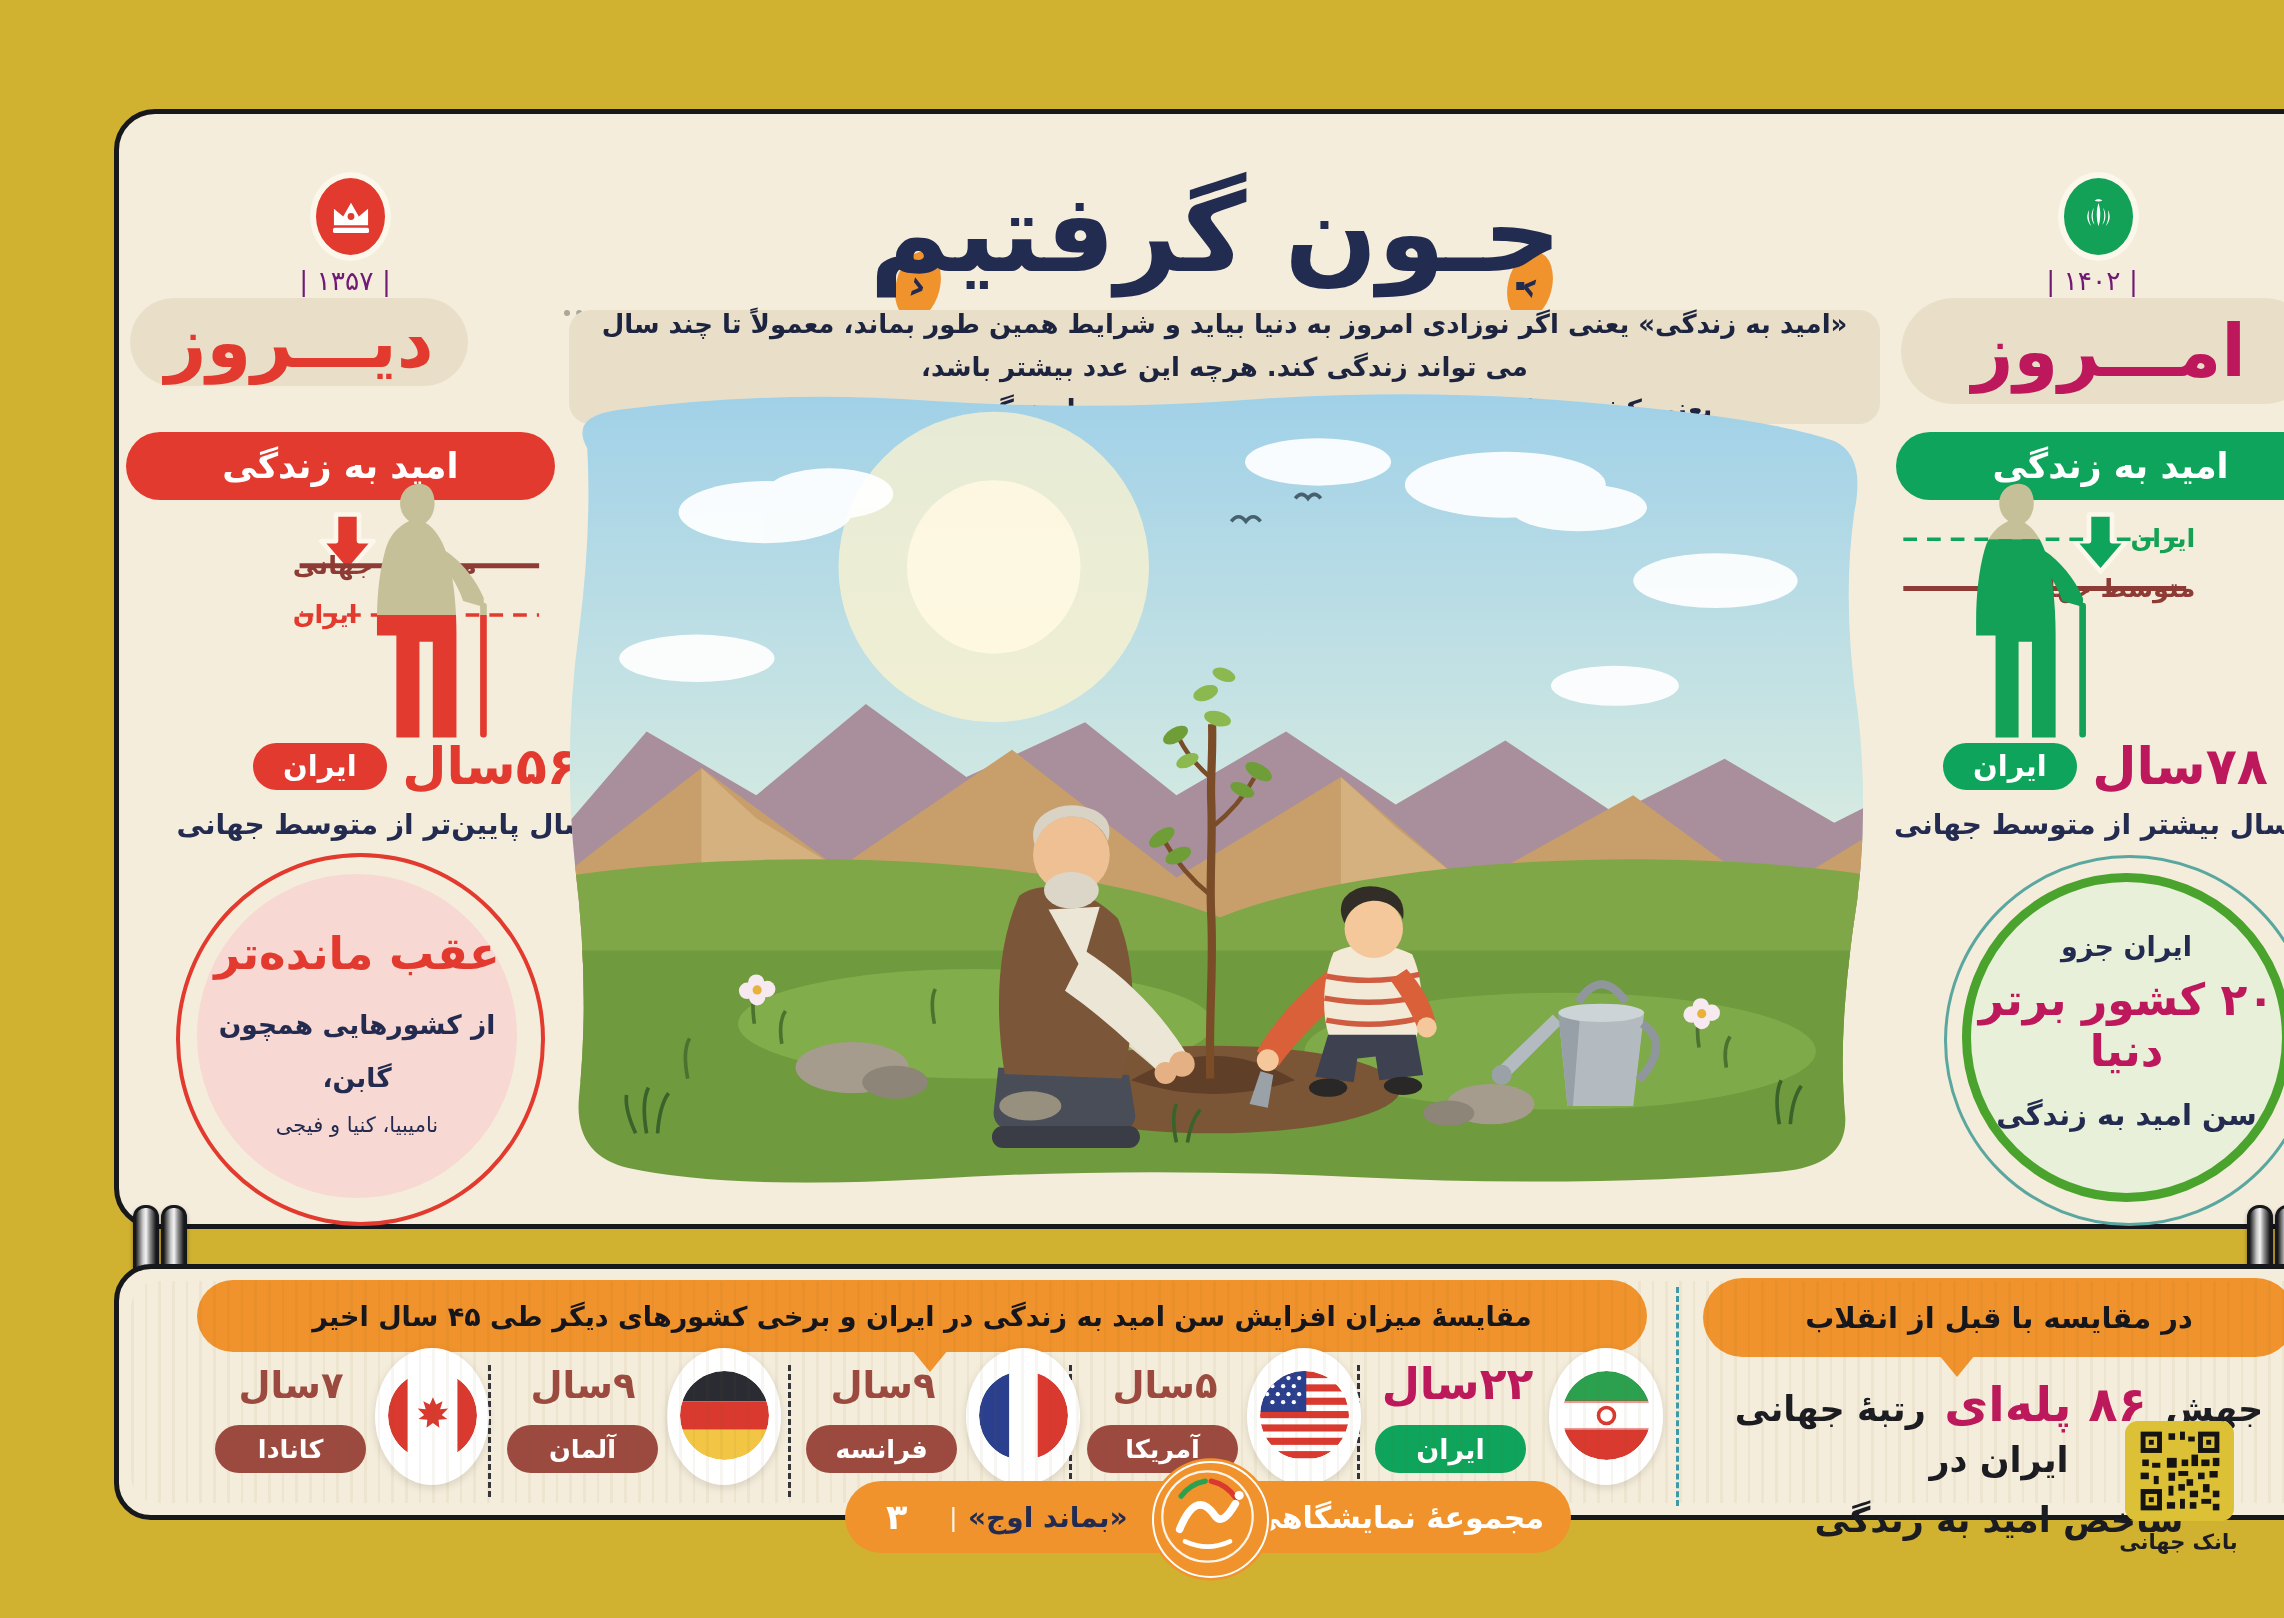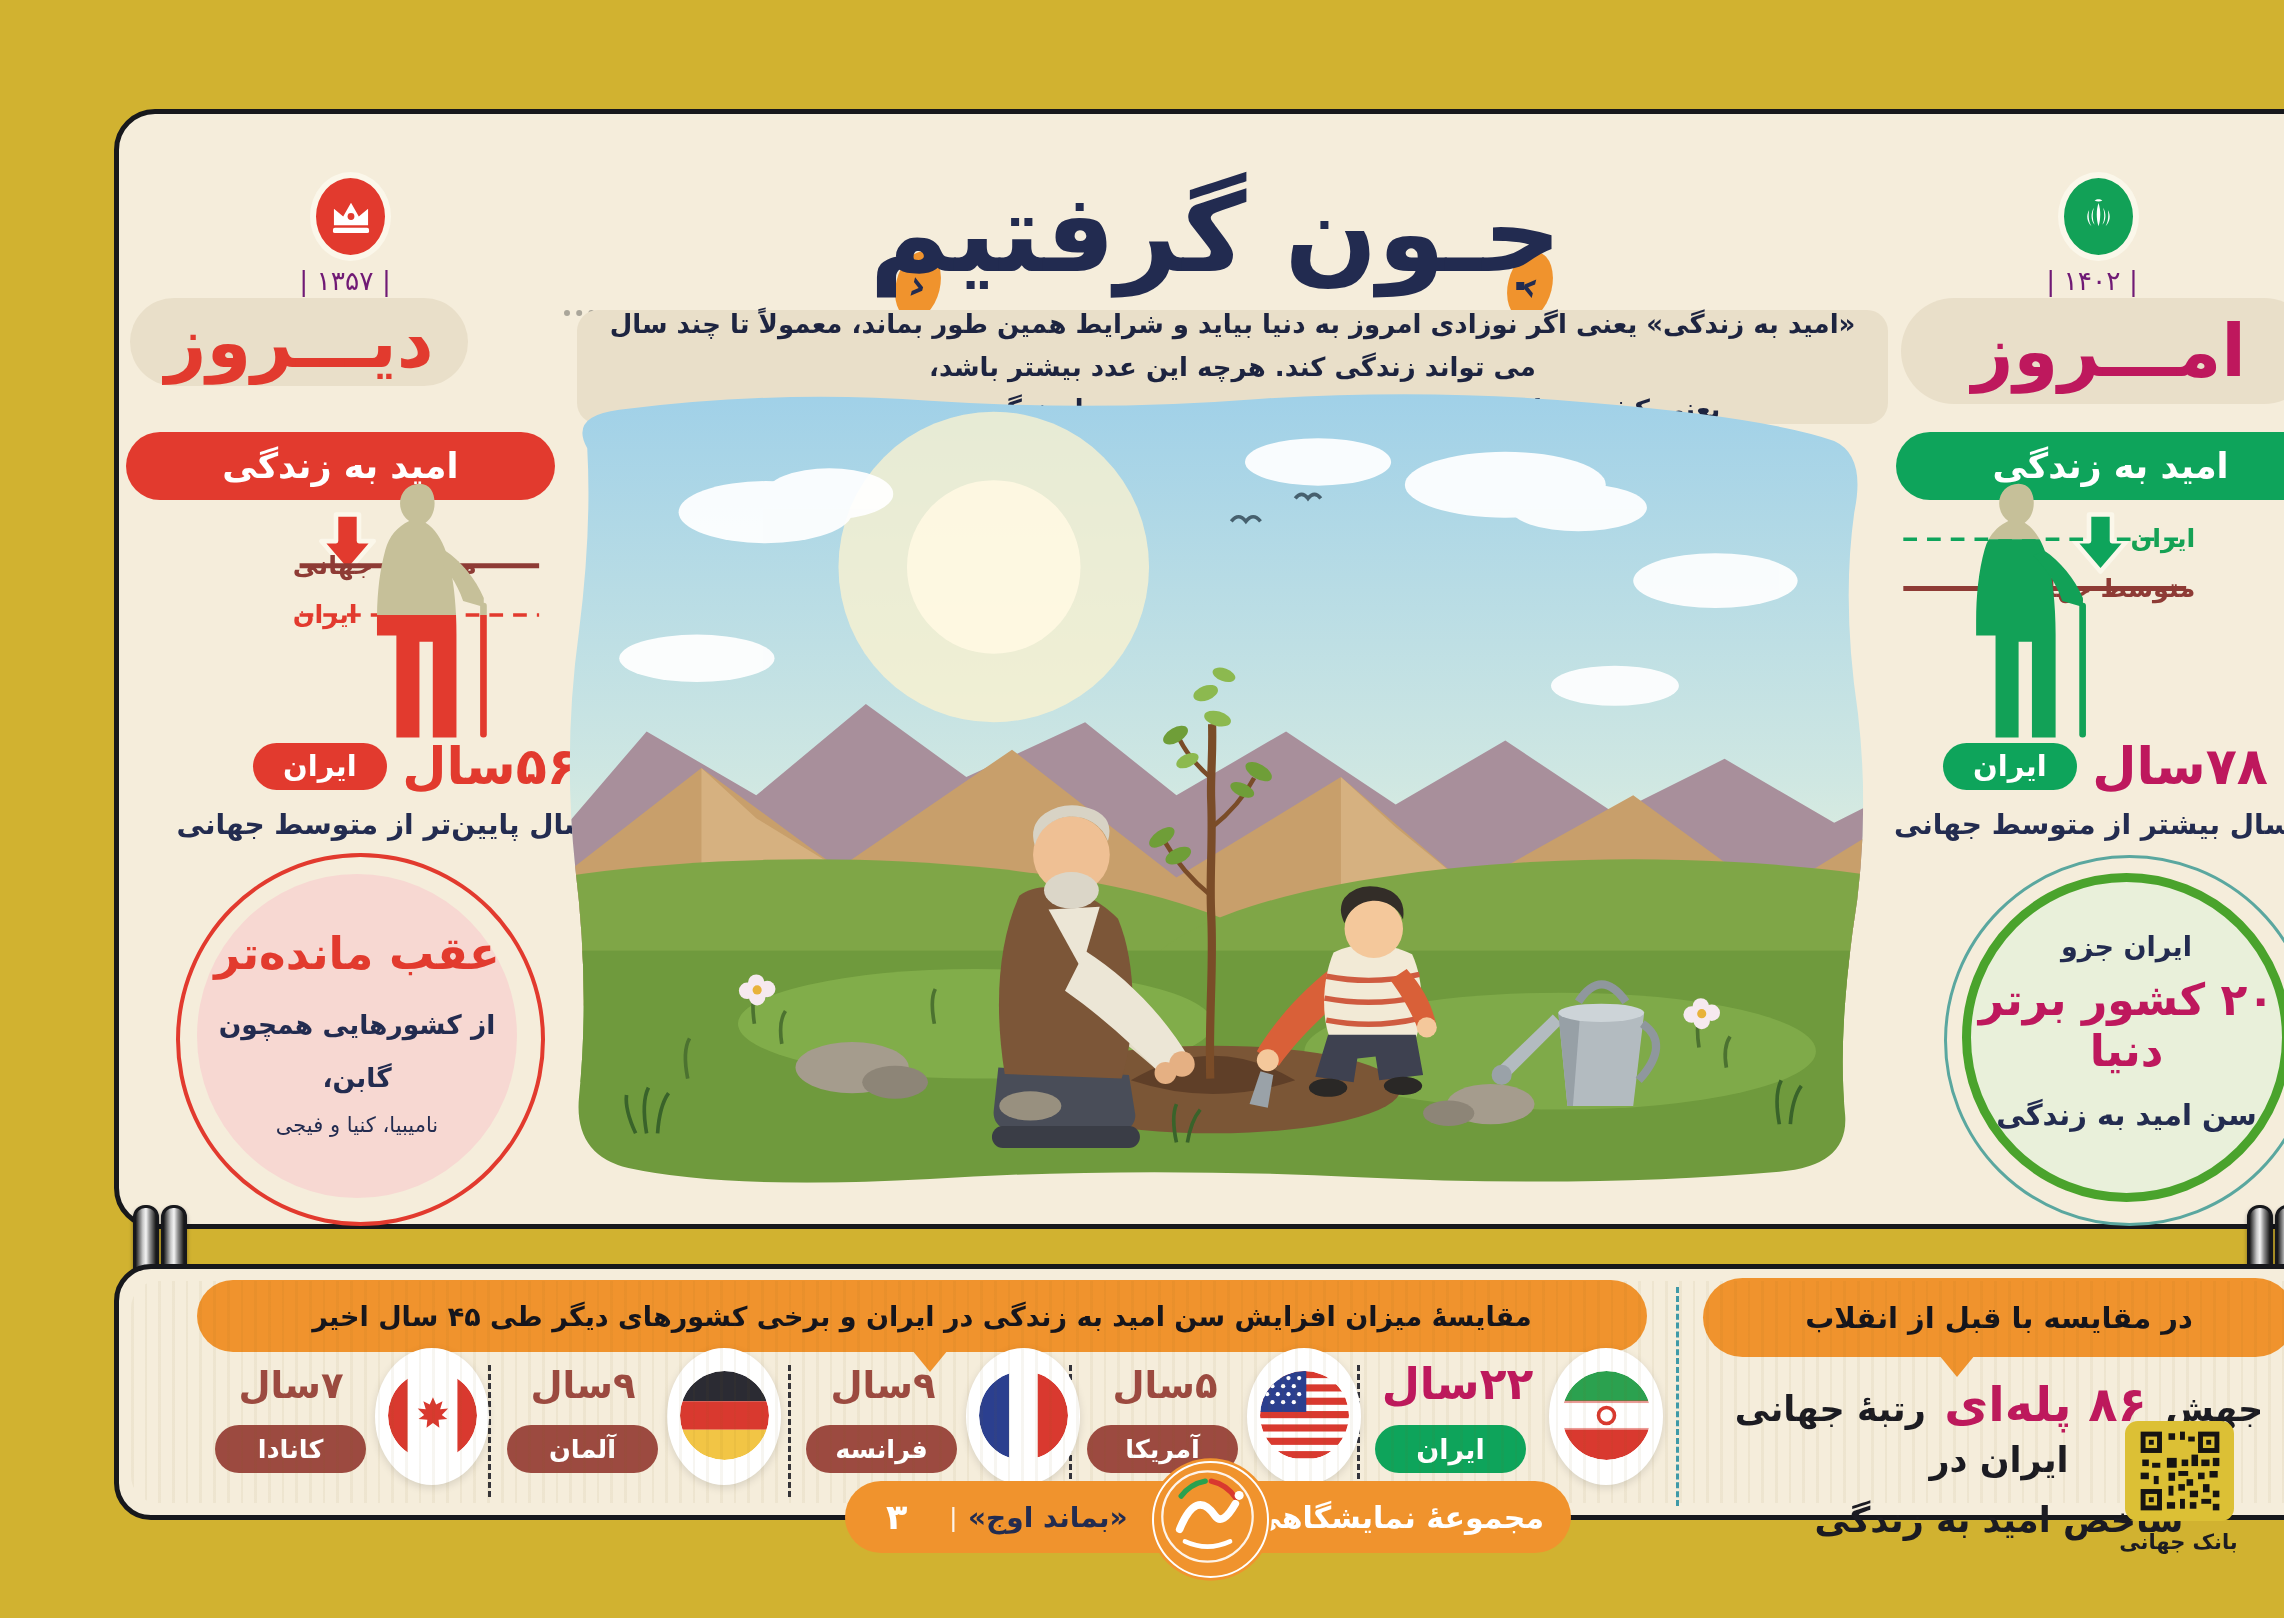--- a/index.html
+++ b/index.html
@@ -72,21 +72,21 @@
     <div class="dotted-line" style="left:1430px;top:196px;width:311px;"></div>
     <div class="ornament" style="left:777px;top:137px;transform:rotate(14deg);">
         <span>›</span>
       </div>
     <div class="ornament" style="left:1389px;top:137px;transform:rotate(14deg);">
         <span>‹</span>
       </div>
 
     <div class="title-main rtl" style="left:617px;top:55px;width:959px;">جـون گرفتیم</div>
 
-    <div class="para-box rtl" style="left:450px;top:196px;width:1311px;height:114px;margin-left:8px;">
+    <div class="para-box rtl" style="left:450px;top:196px;width:1311px;height:114px;">
       <div>«امید به زندگی» یعنی اگر نوزادی امروز به دنیا بیاید و شرایط همین طور بماند، معمولاً تا چند سال می تواند زندگی کند. هرچه این عدد بیشتر باشد،</div>
       <div>یعنی کشور توانسته بهداشت، درمان، تغذیه و محیط زندگی بهتری فراهم کند.</div>
     </div>
 
     <div class="era-badge red-bg" style="left:191px;top:58px;width:69px;height:77px;">
       <svg width="44" height="39" viewBox="0 0 90 80">
         <path d="M10,58 L10,24 L29,40 L45,12 L61,40 L80,24 L80,58 Z" fill="#fff"></path>
         <circle cx="45" cy="40" r="7" fill="#e23a2e"></circle>
         <rect x="8" y="63" width="74" height="11" rx="4" fill="#fff"></rect>
       </svg>

